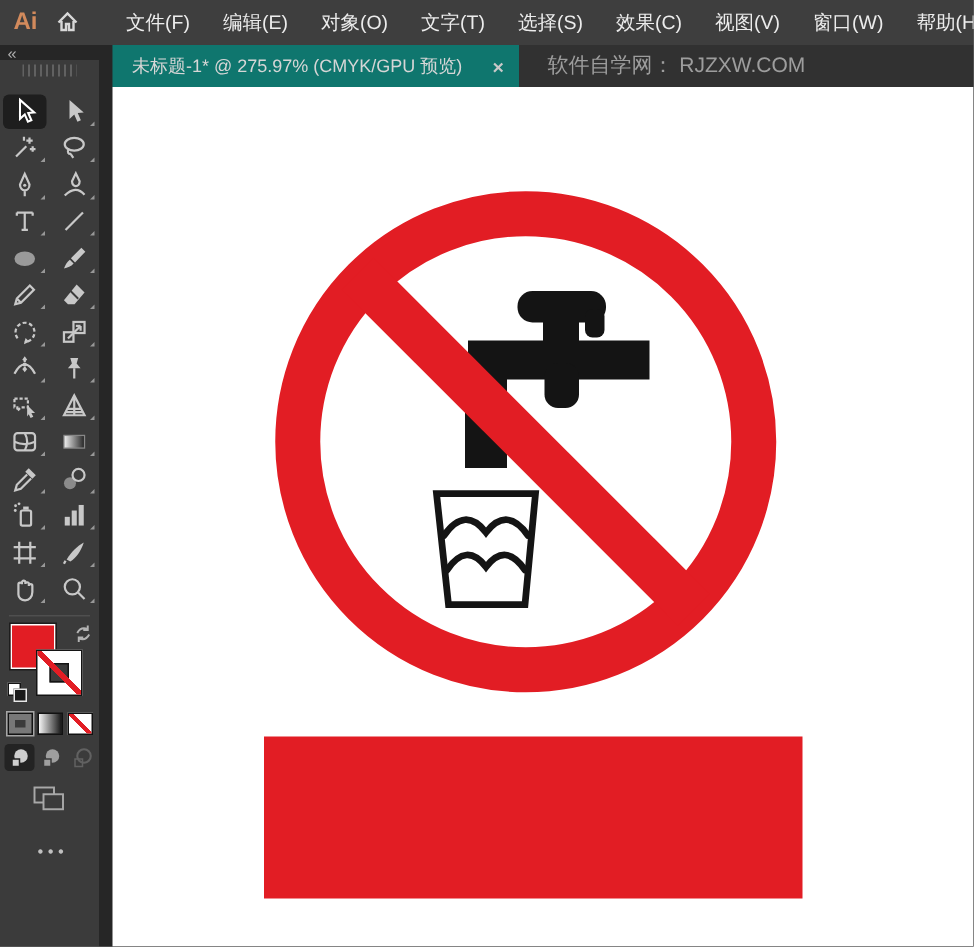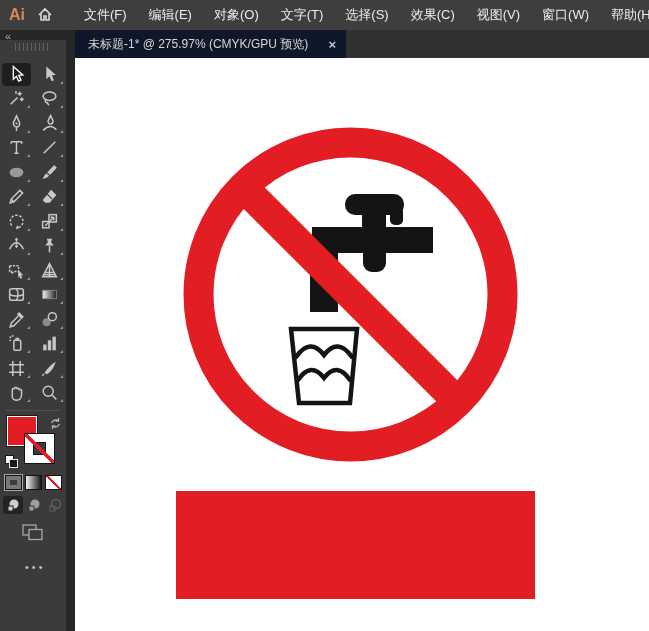--- a/index.html
+++ b/index.html
@@ -16,21 +16,21 @@
   .menus { display:flex; gap:0; margin-left:10px; flex:1; }
   .mi { padding:0 11px; cursor:default; white-space:nowrap;text-align:center; }
 
   
   .tabrow { position:absolute; top:30px; left:0; width:649px; height:28px; background:#313131; }
   .corner { position:absolute; left:0; top:0; width:75px; height:28px; background:#262626; }
   .collapse { position:absolute; left:5px; top:0px; color:#b0b0b0; font-size:11px; line-height:12px; }
   .grip { position:absolute; left:0; top:10px; width:66px; height:18px; background:#3b3b3b; }
   .grip i { display:block; margin:3px auto 0; width:36px; height:8px;
     background:repeating-linear-gradient(90deg,#616161 0 1px, transparent 1px 4px); }
-  .tab { position:absolute; left:75px; top:0; width:271px; height:28px; background:#0f172a;
+  .tab { position:absolute; left:75px; top:0; width:271px; height:28px; background:#0f766e;
     color:#d6d6d6; font-size:12px; display:flex; align-items:center; padding:0 10px 0 13px; }
   .tab .title { flex:1; white-space:nowrap; overflow:hidden; }
   .tab .close { color:#c9c9c9; font-size:13px; font-weight:bold; padding-left:8px; cursor:default; }
   .watermark { position:absolute; left:365px; top:0; height:28px; display:flex; align-items:center;
     color:#9d9d9d; font-size:14px; }
 
   
   .toolpanel { position:absolute; top:58px; left:0; width:66px; height:573px; background:#3b3b3b; }
   .gutter { position:absolute; top:58px; left:66px; width:9px; height:573px; background:#262626; }
   .tools { display:grid; grid-template-columns:33px 33px; padding-top:4px; }
@@ -111,20 +111,21 @@
     <div class="corner">
       <span class="collapse">«</span>
       <span class="grip">
           <i></i>
         </span>
     </div>
     <div class="tab">
       <span class="title">未标题-1* @ 275.97% (CMYK/GPU 预览)</span>
       <span class="close">×</span>
     </div>
+    <span class="watermark">软件自学网： RJZXW.COM</span>
   </div>
 
   <div class="toolpanel">
     <div class="tools">
       <div class="tool sel">
           <svg viewBox="0 0 18 18">
             <path d="M6 1.5 V13.5 L9 10.7 L11 15.3 L13.2 14.4 L11.2 9.8 L15 9.4 Z" fill="none" stroke="#fff" stroke-width="1.3"></path>
           </svg>
         </div>
       <div class="tool fly">

